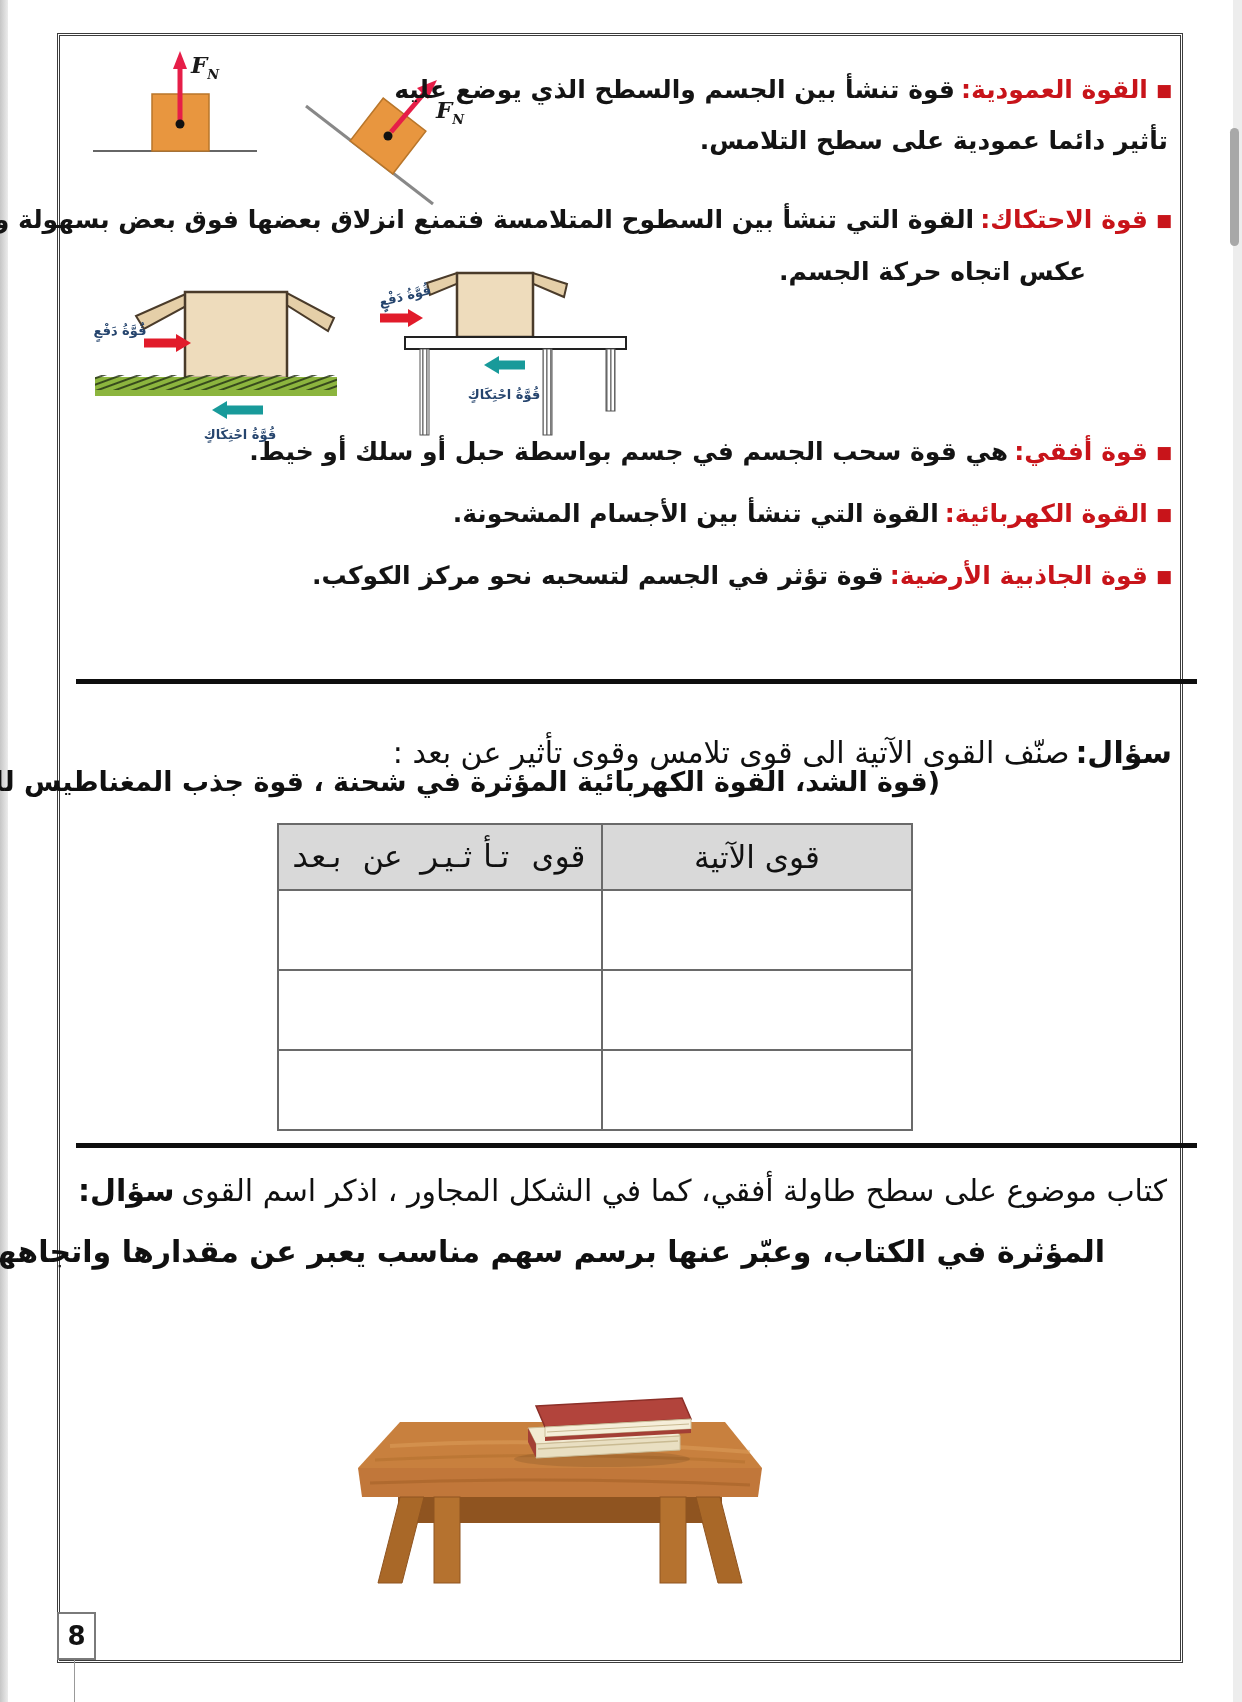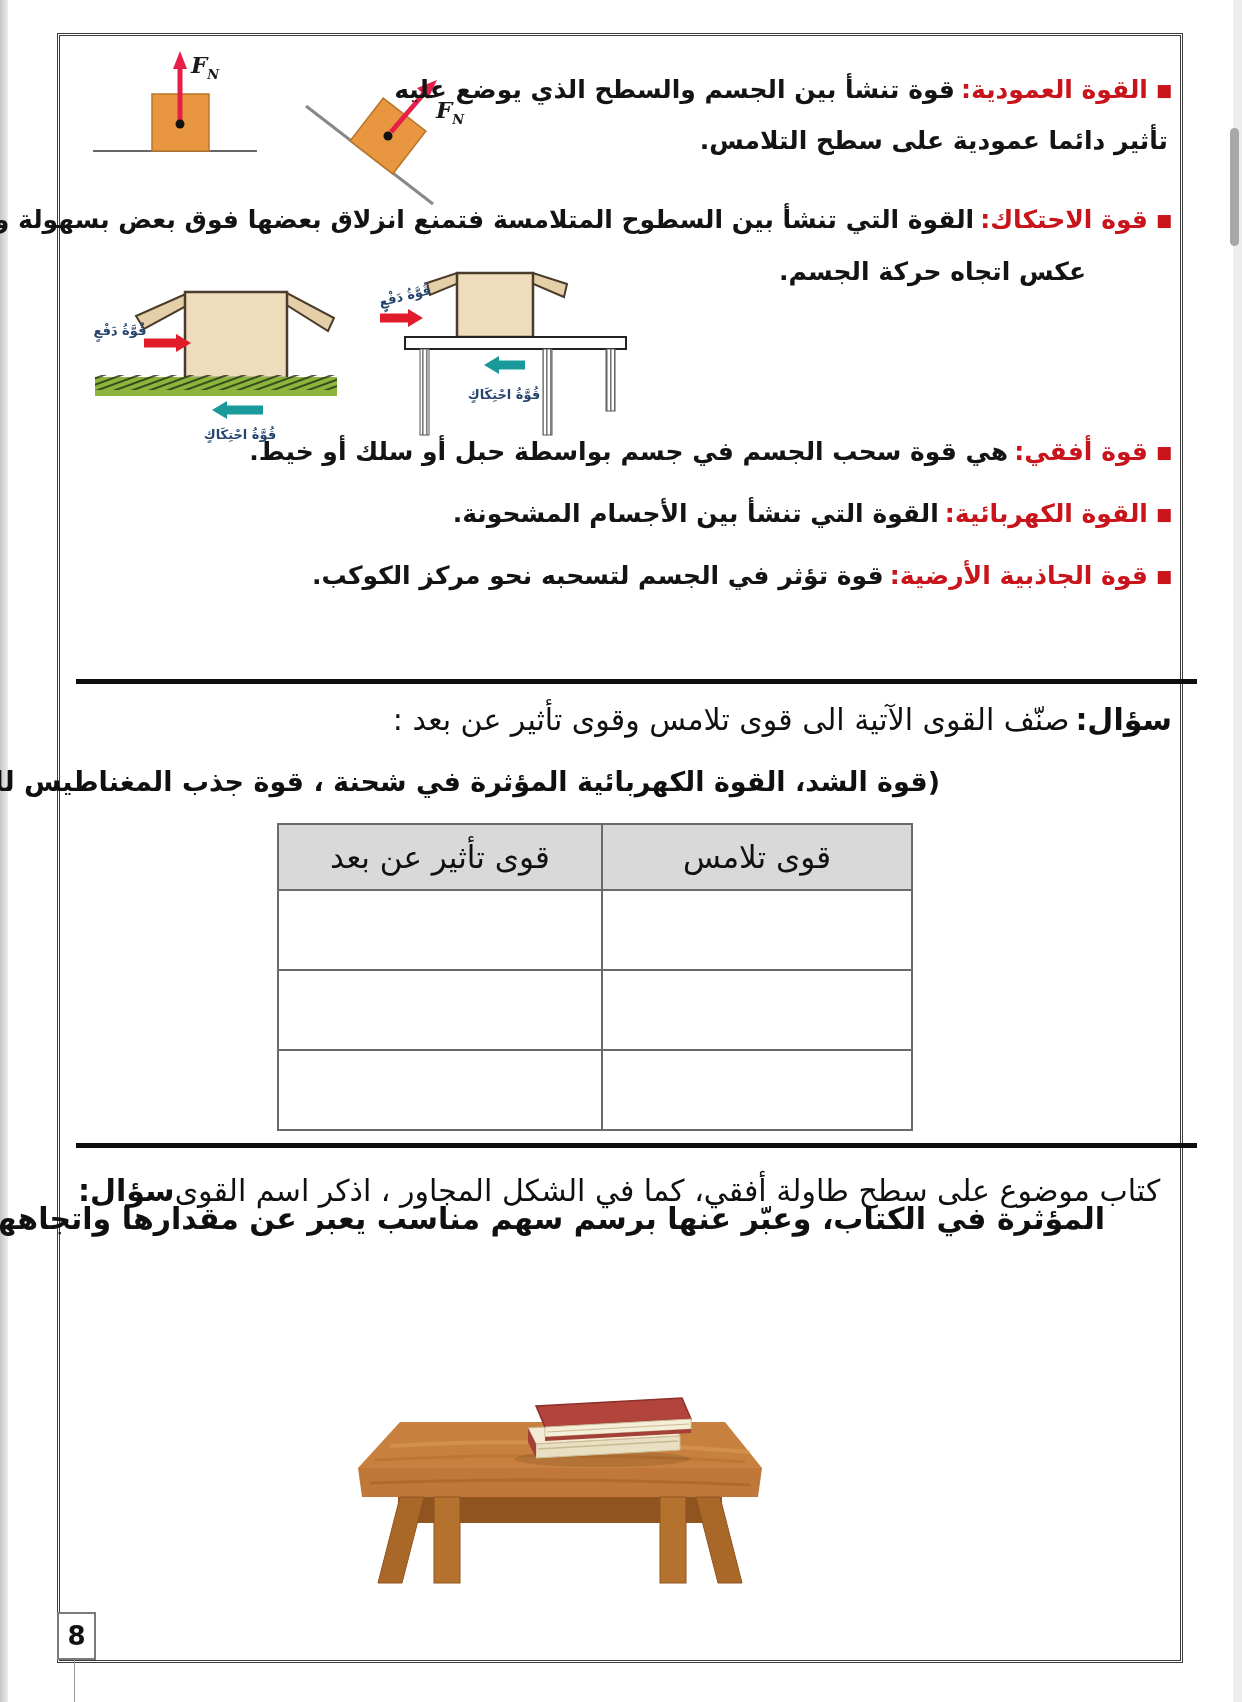--- a/index.html
+++ b/index.html
@@ -13,21 +13,21 @@
   .scroll-track{right:0;top:0;width:9px;height:1702px;background:#ededed;}
   .scroll-thumb{right:3px;top:128px;width:9px;height:118px;background:#a8a8a8;border-radius:5px;}
   
   .page-frame{left:57px;top:33px;width:1126px;height:1630px;border:3px double #3c3c3c;box-sizing:border-box;background:#fff;}
   
   .def-line{height:40px;line-height:56px;white-space:nowrap;direction:rtl;
     font-weight:bold;font-size:25px;color:#141414;font-family:"DejaVu Sans",sans-serif;}
   .def-line .bullet{color:#c8141a;font-size:17px;vertical-align:2px;margin-left:8px;}
   .def-line .term{color:#c8141a;margin-left:6px;}
   
-  .q-line{direction:rtl;white-space:nowrap;font-size:30px;color:#101010;font-family:"DejaVu Sans",sans-serif;}
+  .q-line{direction:rtl;white-space:nowrap;font-size:30px;color:#101010;font-family:"DejaVu Sans",sans-serif;margin-top:33px;}
   .q-line .q-label{font-weight:bold;margin-left:6px;}
   .q-options{direction:rtl;white-space:nowrap;font-size:27px;font-weight:bold;color:#101010;}
   .q-just{direction:rtl;font-size:30px;color:#101010;text-align:justify;text-align-last:justify;white-space:nowrap;display:flex;justify-content:space-between;}
   .q-just span{flex:0 0 auto;}
   
   .hdivider{height:5px;background:#0e0e0e;}
   
   table.cls{border-collapse:collapse;table-layout:fixed;direction:rtl;}
   table.cls th,table.cls td{border:2px solid #6a6a6a;}
   table.cls{border:2px solid #4a4a4a;}
@@ -134,22 +134,22 @@
 <div class="abs hdivider" style="left:76px;top:679px;width:1121px;"></div>
 
 <div class="abs q-line" style="right:70px;top:702px;">
   <span class="q-label">سؤال:</span><span>صنّف القوى الآتية الى قوى تلامس وقوى تأثير عن بعد :</span>
 </div>
 <div class="abs q-options" style="right:302px;top:766px;">(قوة الشد، القوة الكهربائية المؤثرة في شحنة ، قوة جذب المغناطيس للمسمار)</div>
 
 <table class="cls abs" style="left:277px;top:823px;width:626px;" dir="rtl">
   <thead>
     <tr>
-      <th style="width:306px;">قوى تلامس</th>
-      <th style="width:320px;">قوى تأثير عن بعد</th>
+      <th style="width:306px;">قوى الآتية</th>
+      <th style="width:320px;font-family:Liberation Mono, monospace;">قوى تأثير عن بعد</th>
     </tr>
   </thead>
   <tbody>
       <tr>
         <td></td>
         <td></td>
       </tr>
       <tr>
         <td></td>
         <td></td>
@@ -158,21 +158,21 @@
         <td></td>
         <td></td>
       </tr>
     </tbody>
 </table>
 
 <div class="abs hdivider" style="left:76px;top:1143px;width:1121px;"></div>
 
 <div class="abs q-just" style="left:78px;top:1173px;width:1096px;">
   <span style="order:2;"><b class="q-label">سؤال:</b></span>
-  <span style="order:1;flex:1;display:flex;justify-content:flex-end;direction:rtl;">
+  <span style="order:1;flex:1;display:flex;justify-content:center;direction:rtl;">
       <span>كتاب موضوع على سطح طاولة أفقي، كما في الشكل المجاور ، اذكر اسم القوى</span>
     </span>
 </div>
 <div class="abs q-line" style="right:137px;top:1201px;white-space:nowrap;font-weight:bold;">المؤثرة في الكتاب، وعبّر عنها برسم سهم مناسب يعبر عن مقدارها واتجاهها.</div>
 
 <svg class="abs" style="left:350px;top:1266px;" width="420" height="320" viewBox="0 0 420 320">
 
   <polygon points="50,156 375,156 412,202 8,202" fill="#c8803e"></polygon>
   <path d="M40,180 Q200,170 400,186" stroke="#e0a45f" stroke-width="4" fill="none" opacity="0.45"></path>
   <path d="M25,194 Q220,184 395,196" stroke="#a96828" stroke-width="3" fill="none" opacity="0.4"></path>

